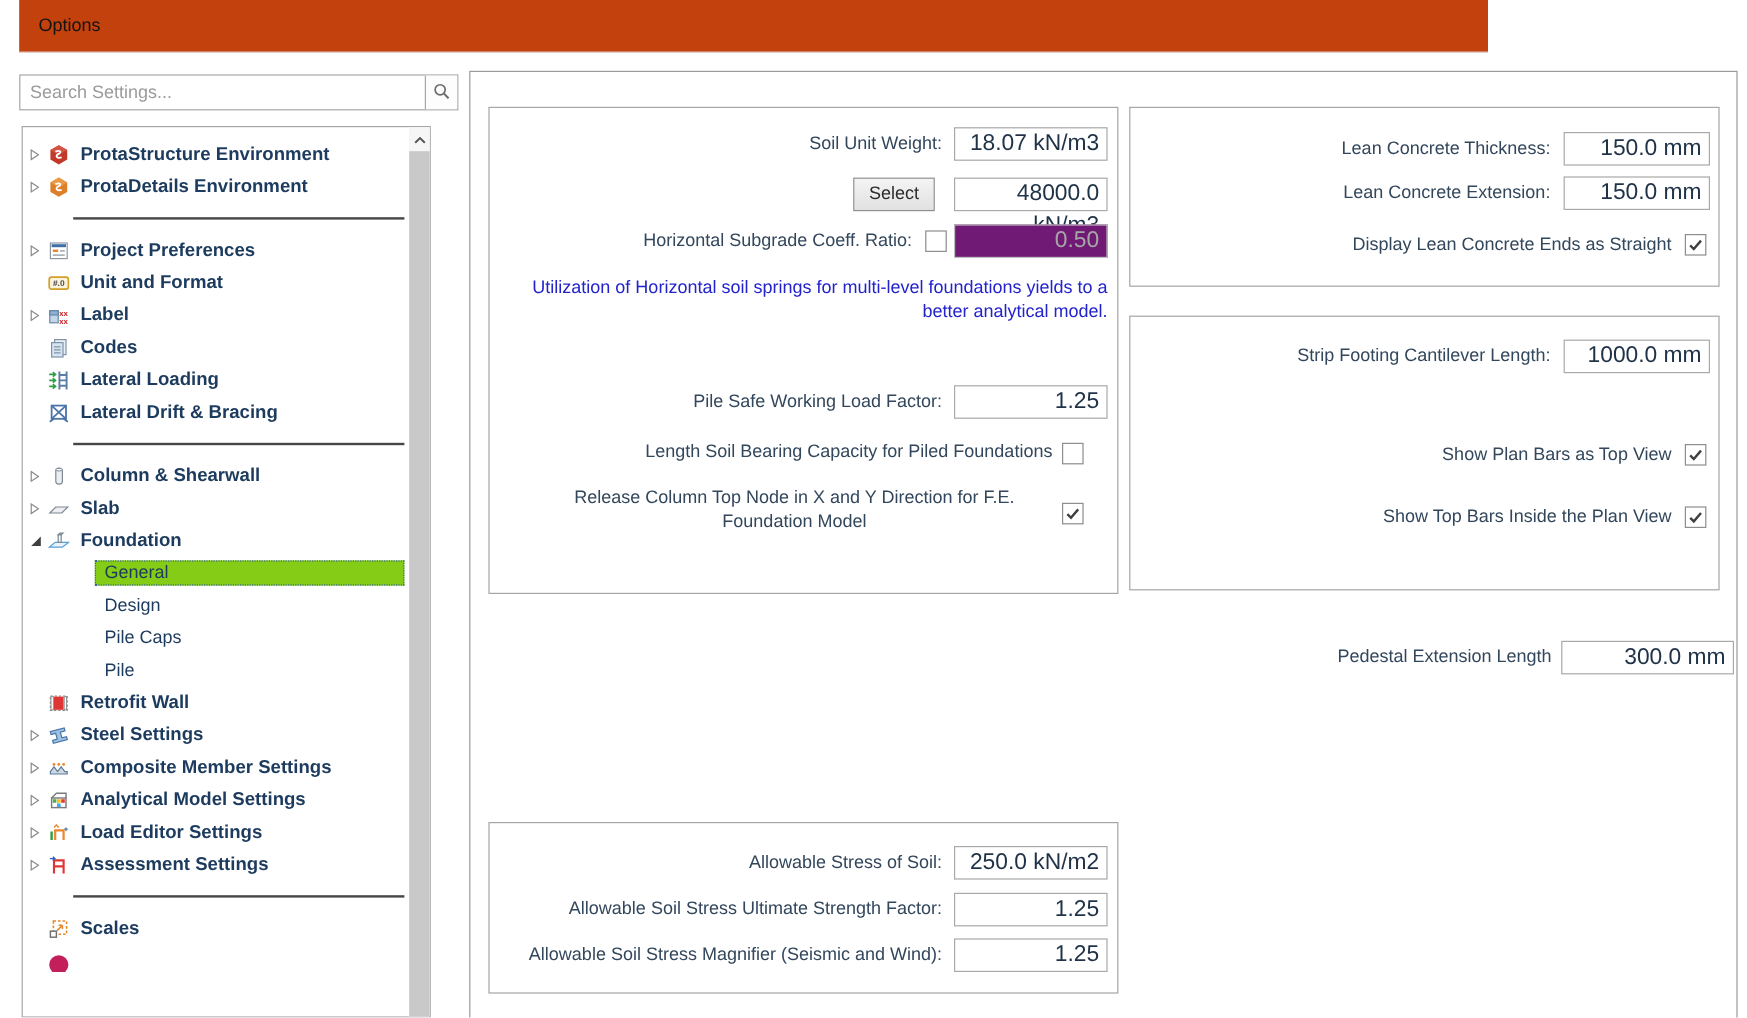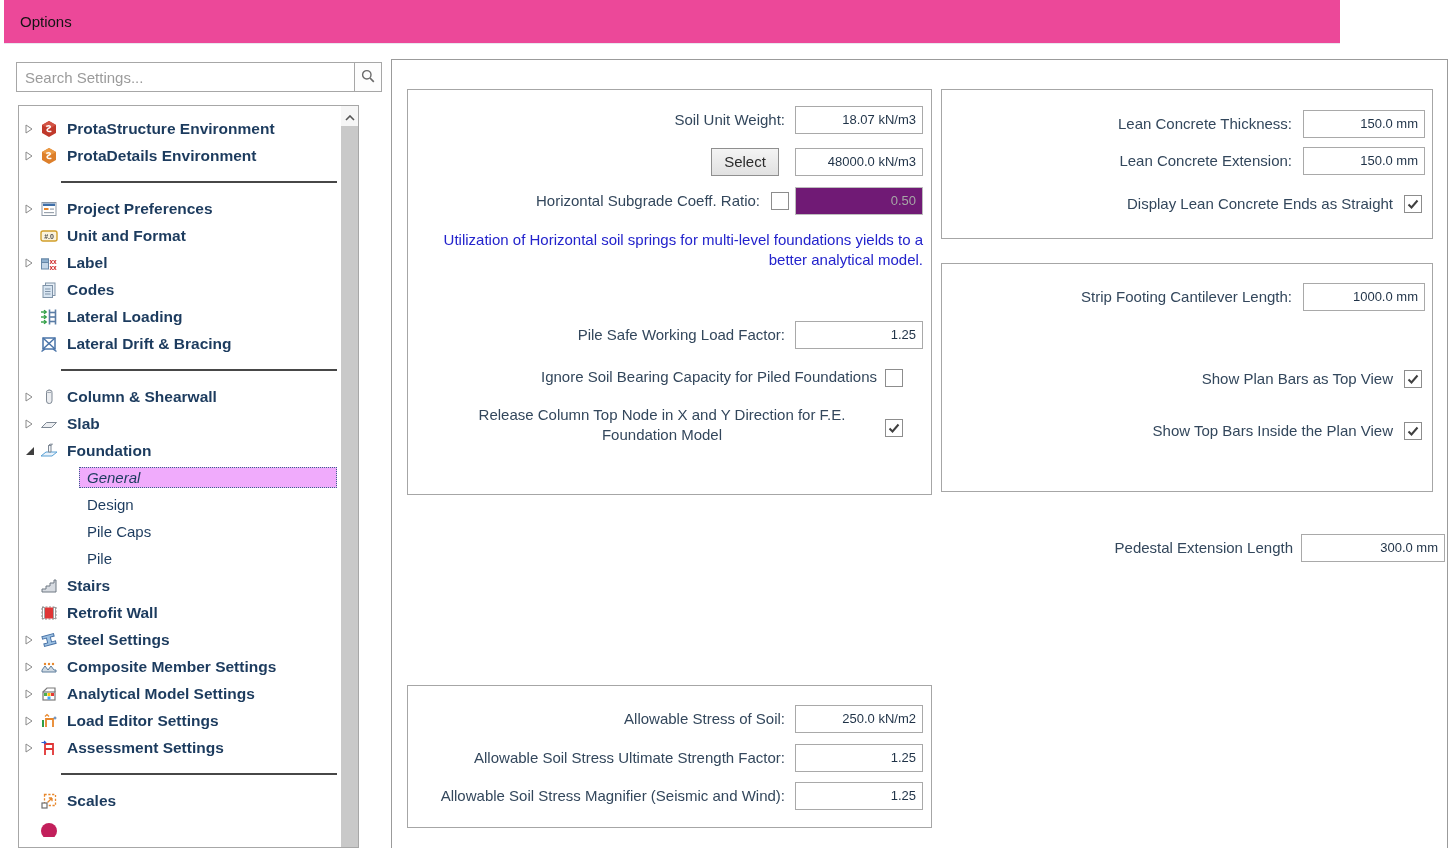--- a/index.html
+++ b/index.html
@@ -1,20 +1,20 @@
 <!DOCTYPE html>
 <html><head>
 <meta charset="utf-8">
 <style>
   html,body{margin:0;padding:0;}
   body{width:1456px;height:848px;position:relative;overflow:hidden;background:#ffffff;
        font-family:"Liberation Sans",sans-serif;-webkit-font-smoothing:antialiased;}
 
   
-  .titlebar{position:absolute;left:4px;top:0;width:1336px;height:44px;background:#ec4899;
+  .titlebar{position:absolute;left:16px;top:0;width:1224px;height:44px;background:#c2410c;
             display:flex;align-items:center;padding-left:16px;box-sizing:border-box;
             font-size:15px;color:#141414;border-bottom:1px solid #e9e7ef;}
 
   
   .searchbox{position:absolute;left:16px;top:62px;width:366px;height:30px;background:#fff;
              border:1px solid #a7a7a7;box-sizing:border-box;display:flex;}
   .searchbox input{flex:1;border:0;outline:0;padding:0 8px;font-size:15px;color:#444;
              font-family:"Liberation Sans",sans-serif;background:transparent;}
   .searchbox input::placeholder{color:#9b9b9b;}
   .search-btn{width:27px;border:0;border-left:1px solid #a7a7a7;background:#fdfdfd;
@@ -24,42 +24,42 @@
   .treebox{position:absolute;left:18px;top:105px;width:341px;height:743px;background:#fff;
            border:1px solid #a7a7a7;box-sizing:border-box;}
   .tree-content{position:absolute;left:0;top:0;right:17px;bottom:0;overflow:hidden;padding-top:9px;}
   .tree-row{position:relative;display:flex;align-items:center;height:27px;color:#1c3b5e;
             font-size:15.5px;cursor:default;}
   .tree-row:not(.child) .tlabel{font-weight:bold;}
   .exp{position:absolute;left:6px;top:50%;transform:translateY(-50%);display:flex;}
   .ticon{position:absolute;left:21px;top:50%;transform:translateY(-50%);width:18px;height:18px;display:flex;}
   .tlabel{margin-left:48px;white-space:nowrap;}
   .tree-row.child .tlabel{margin-left:60px;padding:2px 8px;font-size:15px;}
-  .tree-row.child.selected .tlabel{flex:1;margin-right:4px;background:#f0abfc;
-            outline:1px dotted #39678c;outline-offset:-1px;font-style:italic;}
+  .tree-row.child.selected .tlabel{flex:1;margin-right:4px;background:#84cc16;
+            outline:1px dotted #39678c;outline-offset:-1px;}
   .tree-sep{height:26px;display:flex;align-items:center;}
   .tree-sep div{height:2px;background:#474747;margin-left:42px;margin-right:4px;flex:1;}
   .vscroll{position:absolute;top:0;right:0;bottom:0;width:17px;background:#f1f1f1;}
   .scroll-btn{height:20px;background:#f6f6f6;display:flex;align-items:center;justify-content:center;cursor:pointer;}
   .scroll-thumb{position:absolute;top:20px;bottom:0;left:0;right:0;background:#c9c9c9;}
 
   
   .mainpanel{position:absolute;left:391px;top:59px;width:1057px;height:800px;background:#fff;
              border:1px solid #9b9b9b;box-sizing:border-box;}
   .group{position:absolute;border:1px solid #a6a6a6;background:#fff;box-sizing:border-box;}
   .g1{left:15px;top:29px;width:525px;height:406px;}
   .g2{left:549px;top:29px;width:492px;height:150px;}
   .g3{left:549px;top:203px;width:492px;height:229px;}
   .g4{left:15px;top:625px;width:525px;height:143px;}
 
   .lbl{position:absolute;font-size:15px;color:#33475c;height:28px;line-height:28px;white-space:nowrap;}
   .lbl.multi{height:auto;line-height:20px;text-align:center;white-space:normal;}
   .note{position:absolute;font-size:15px;line-height:20px;color:#2323cc;text-align:right;}
   .field{position:absolute;height:28px;line-height:26px;border:1px solid #a9a9a9;background:#fff;
-         font-size:13px;color:#1f3247;text-align:right;padding-right:6px;box-sizing:border-box;}
+         font-size:19px;color:#1f3247;text-align:right;padding-right:6px;box-sizing:border-box;}
   .field.disabled{background:#701a75;color:#a6a6a6;border-color:#bdbdbd;}
   .btn{position:absolute;height:28px;border:1px solid #8f8f8f;background:linear-gradient(#f4f4f4,#e1e1e1);
        font-size:15px;color:#2b2b2b;text-align:center;line-height:26px;box-sizing:border-box;cursor:pointer;}
   .checkbox{position:absolute;width:18px;height:18px;border:1px solid #8d8d8d;background:#fff;
             box-sizing:border-box;cursor:pointer;}
   .checkbox svg{display:none;margin:1px 0 0 1px;}
   .checkbox.checked svg{display:block;}
 </style>
 </head>
 <body>
@@ -258,28 +258,20 @@
       </div>
       <div class="tree-row child">
         <span class="tlabel">Pile Caps</span>
       </div>
       <div class="tree-row child">
         <span class="tlabel">Pile</span>
       </div>
       <div class="tree-row">
         <span class="ticon">
           <svg width="18" height="18" viewBox="0 0 18 18">
-            <path d="M2 15 L2 12 L6 12 L6 9 L10 9 L10 6 L14 6 L14 3 L16 3 L16 15 Z" fill="#d7dbe1" stroke="#6f7883"></path>
-          </svg>
-        </span>
-        <span class="tlabel">Stairs</span>
-      </div>
-      <div class="tree-row">
-        <span class="ticon">
-          <svg width="18" height="18" viewBox="0 0 18 18">
             <rect x="2" y="3" width="14" height="12" fill="none" stroke="#8a8a8a" stroke-dasharray="2,1.5"></rect>
             <rect x="5" y="3.5" width="8" height="11" fill="#e03535"></rect>
             <rect x="2.5" y="3.5" width="2" height="11" fill="#fff" stroke="#8a8a8a" stroke-width="0.8"></rect>
             <rect x="13.5" y="3.5" width="2" height="11" fill="#fff" stroke="#8a8a8a" stroke-width="0.8"></rect>
           </svg>
         </span>
         <span class="tlabel">Retrofit Wall</span>
       </div>
       <div class="tree-row">
         <span class="exp">
@@ -406,21 +398,21 @@
     <span class="checkbox" style="left:363px;top:102px">
       
     </span>
     <div class="field disabled" style="top:97px;left:387px;width:128px">0.50</div>
 
     <div class="note" style="top:140px;right:8px;width:512px">Utilization of Horizontal soil springs for multi-level foundations yields to a better analytical model.</div>
 
     <div class="lbl" style="top:231px;right:146px">Pile Safe Working Load Factor:</div>
     <div class="field" style="top:231px;left:387px;width:128px">1.25</div>
 
-    <div class="lbl" style="top:273px;right:54px">Ignore Soil Bearing Capacity for Piled Foundations</div>
+    <div class="lbl" style="top:273px;right:54px">Length Soil Bearing Capacity for Piled Foundations</div>
     <span class="checkbox" style="left:477px;top:279px">
       
     </span>
 
     <div class="lbl multi" style="top:315px;right:54px;width:430px">Release Column Top Node in X and Y Direction for F.E. Foundation Model</div>
     <span class="checkbox checked" style="left:477px;top:329px">
       <svg width="14" height="14" viewBox="0 0 14 14">
           <path d="M2.5 7.5 L5.5 10.5 L11.5 3.5" stroke="#3f3f3f" stroke-width="2" fill="none"></path>
         </svg>
     </span>

